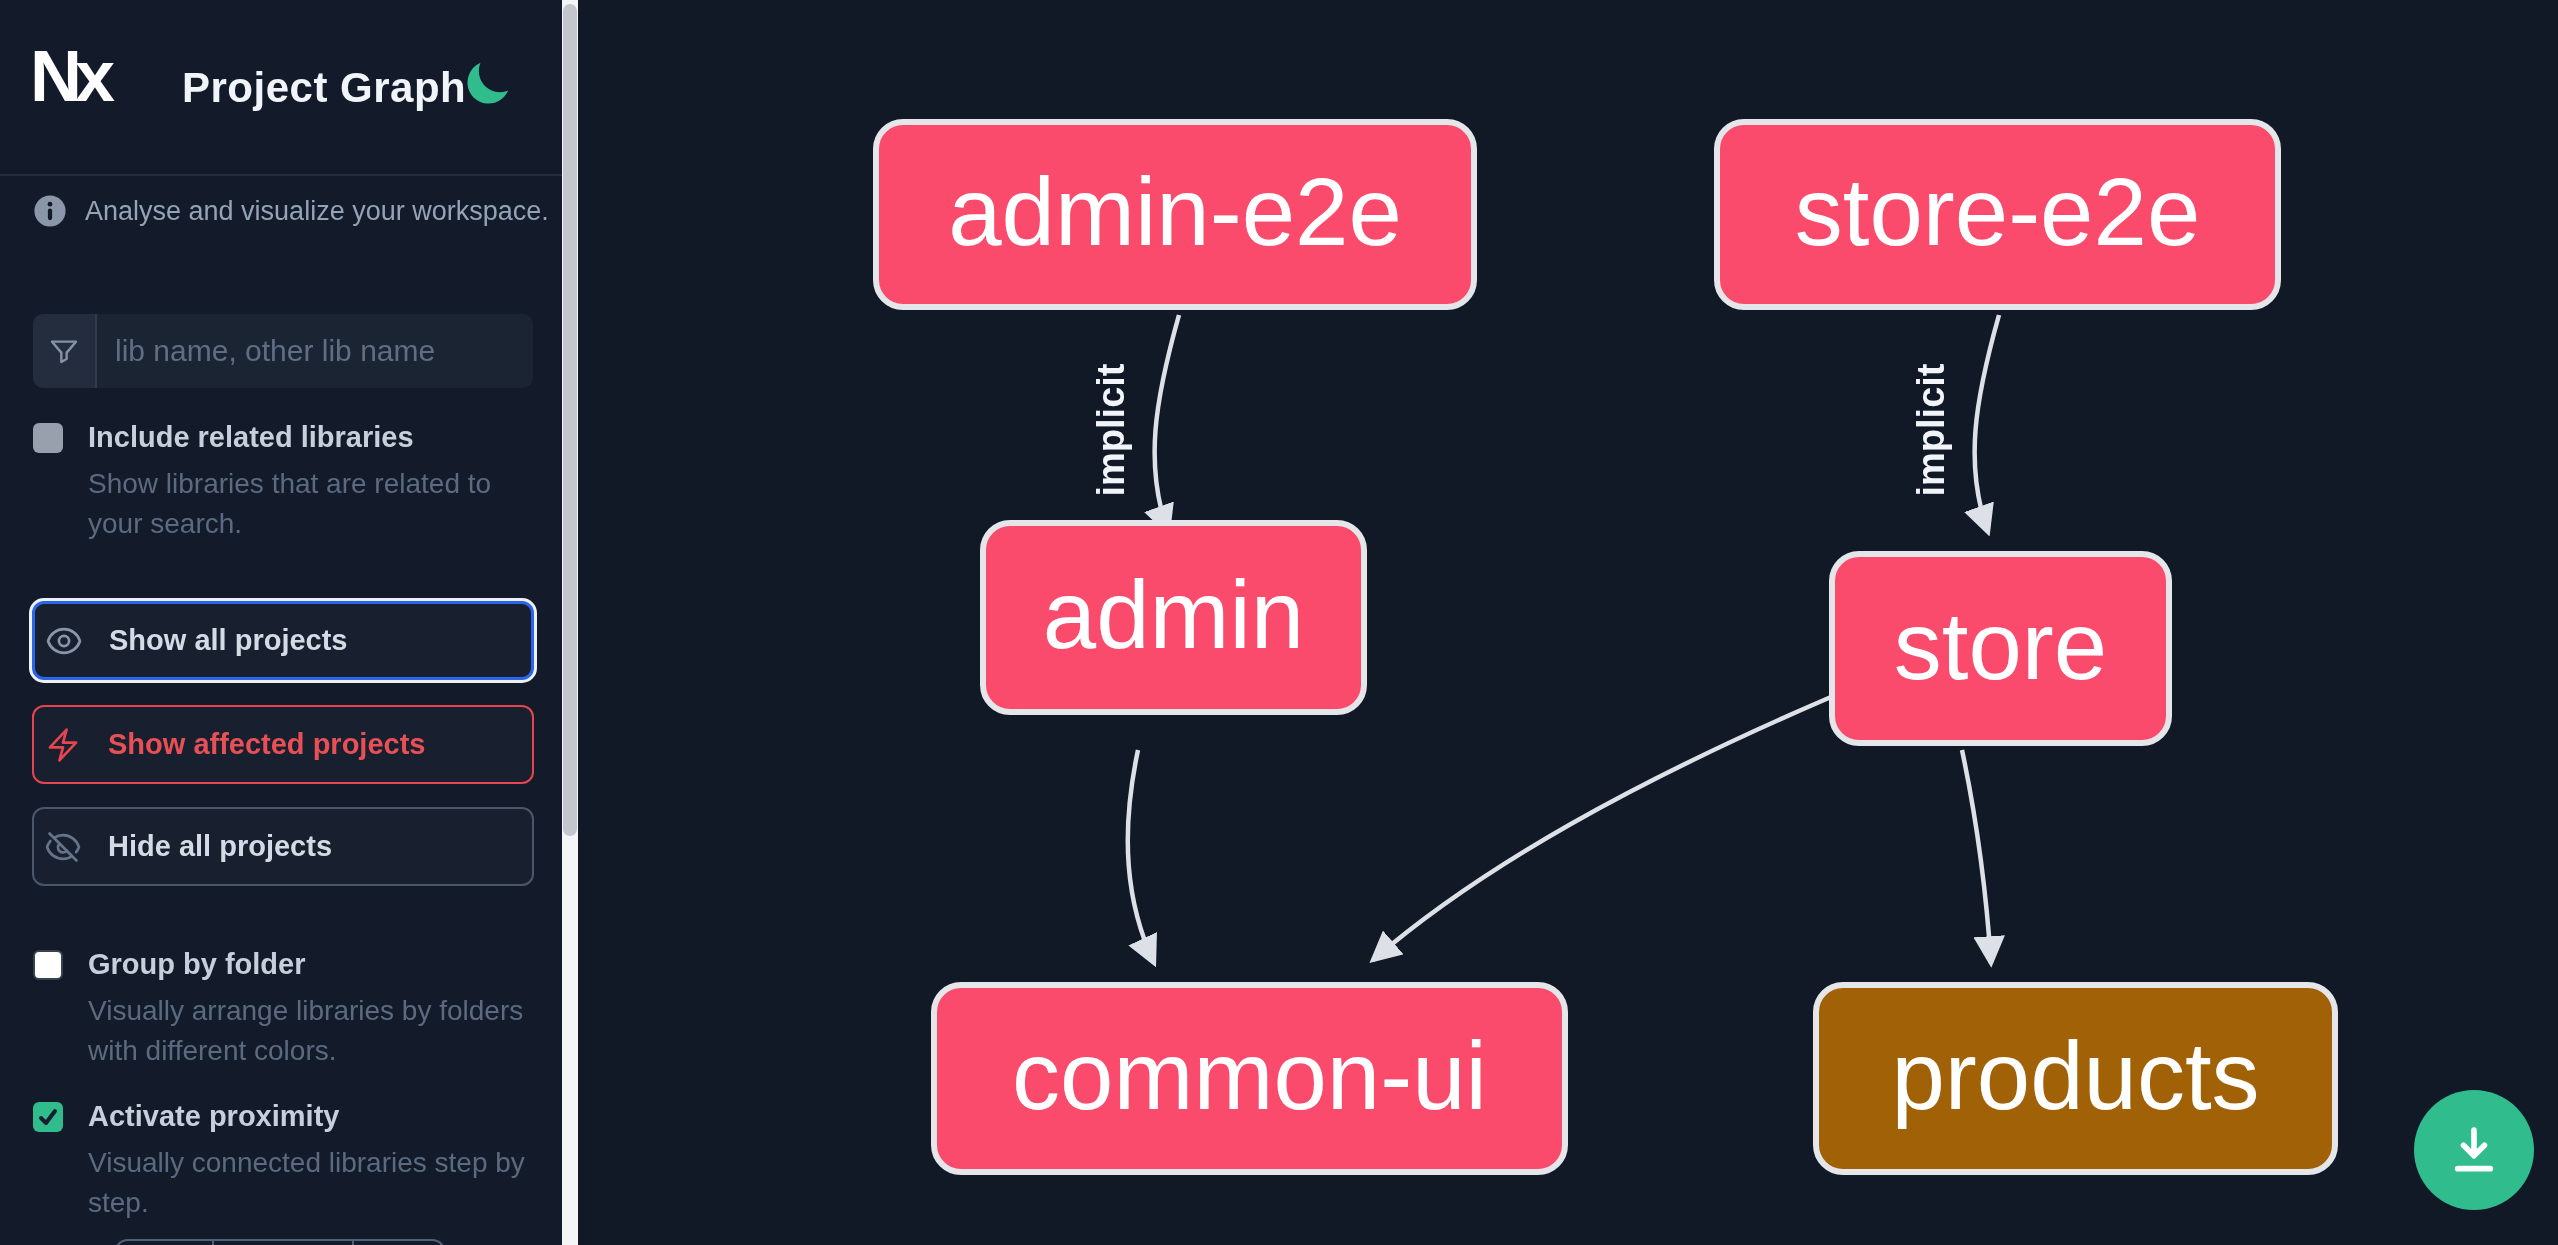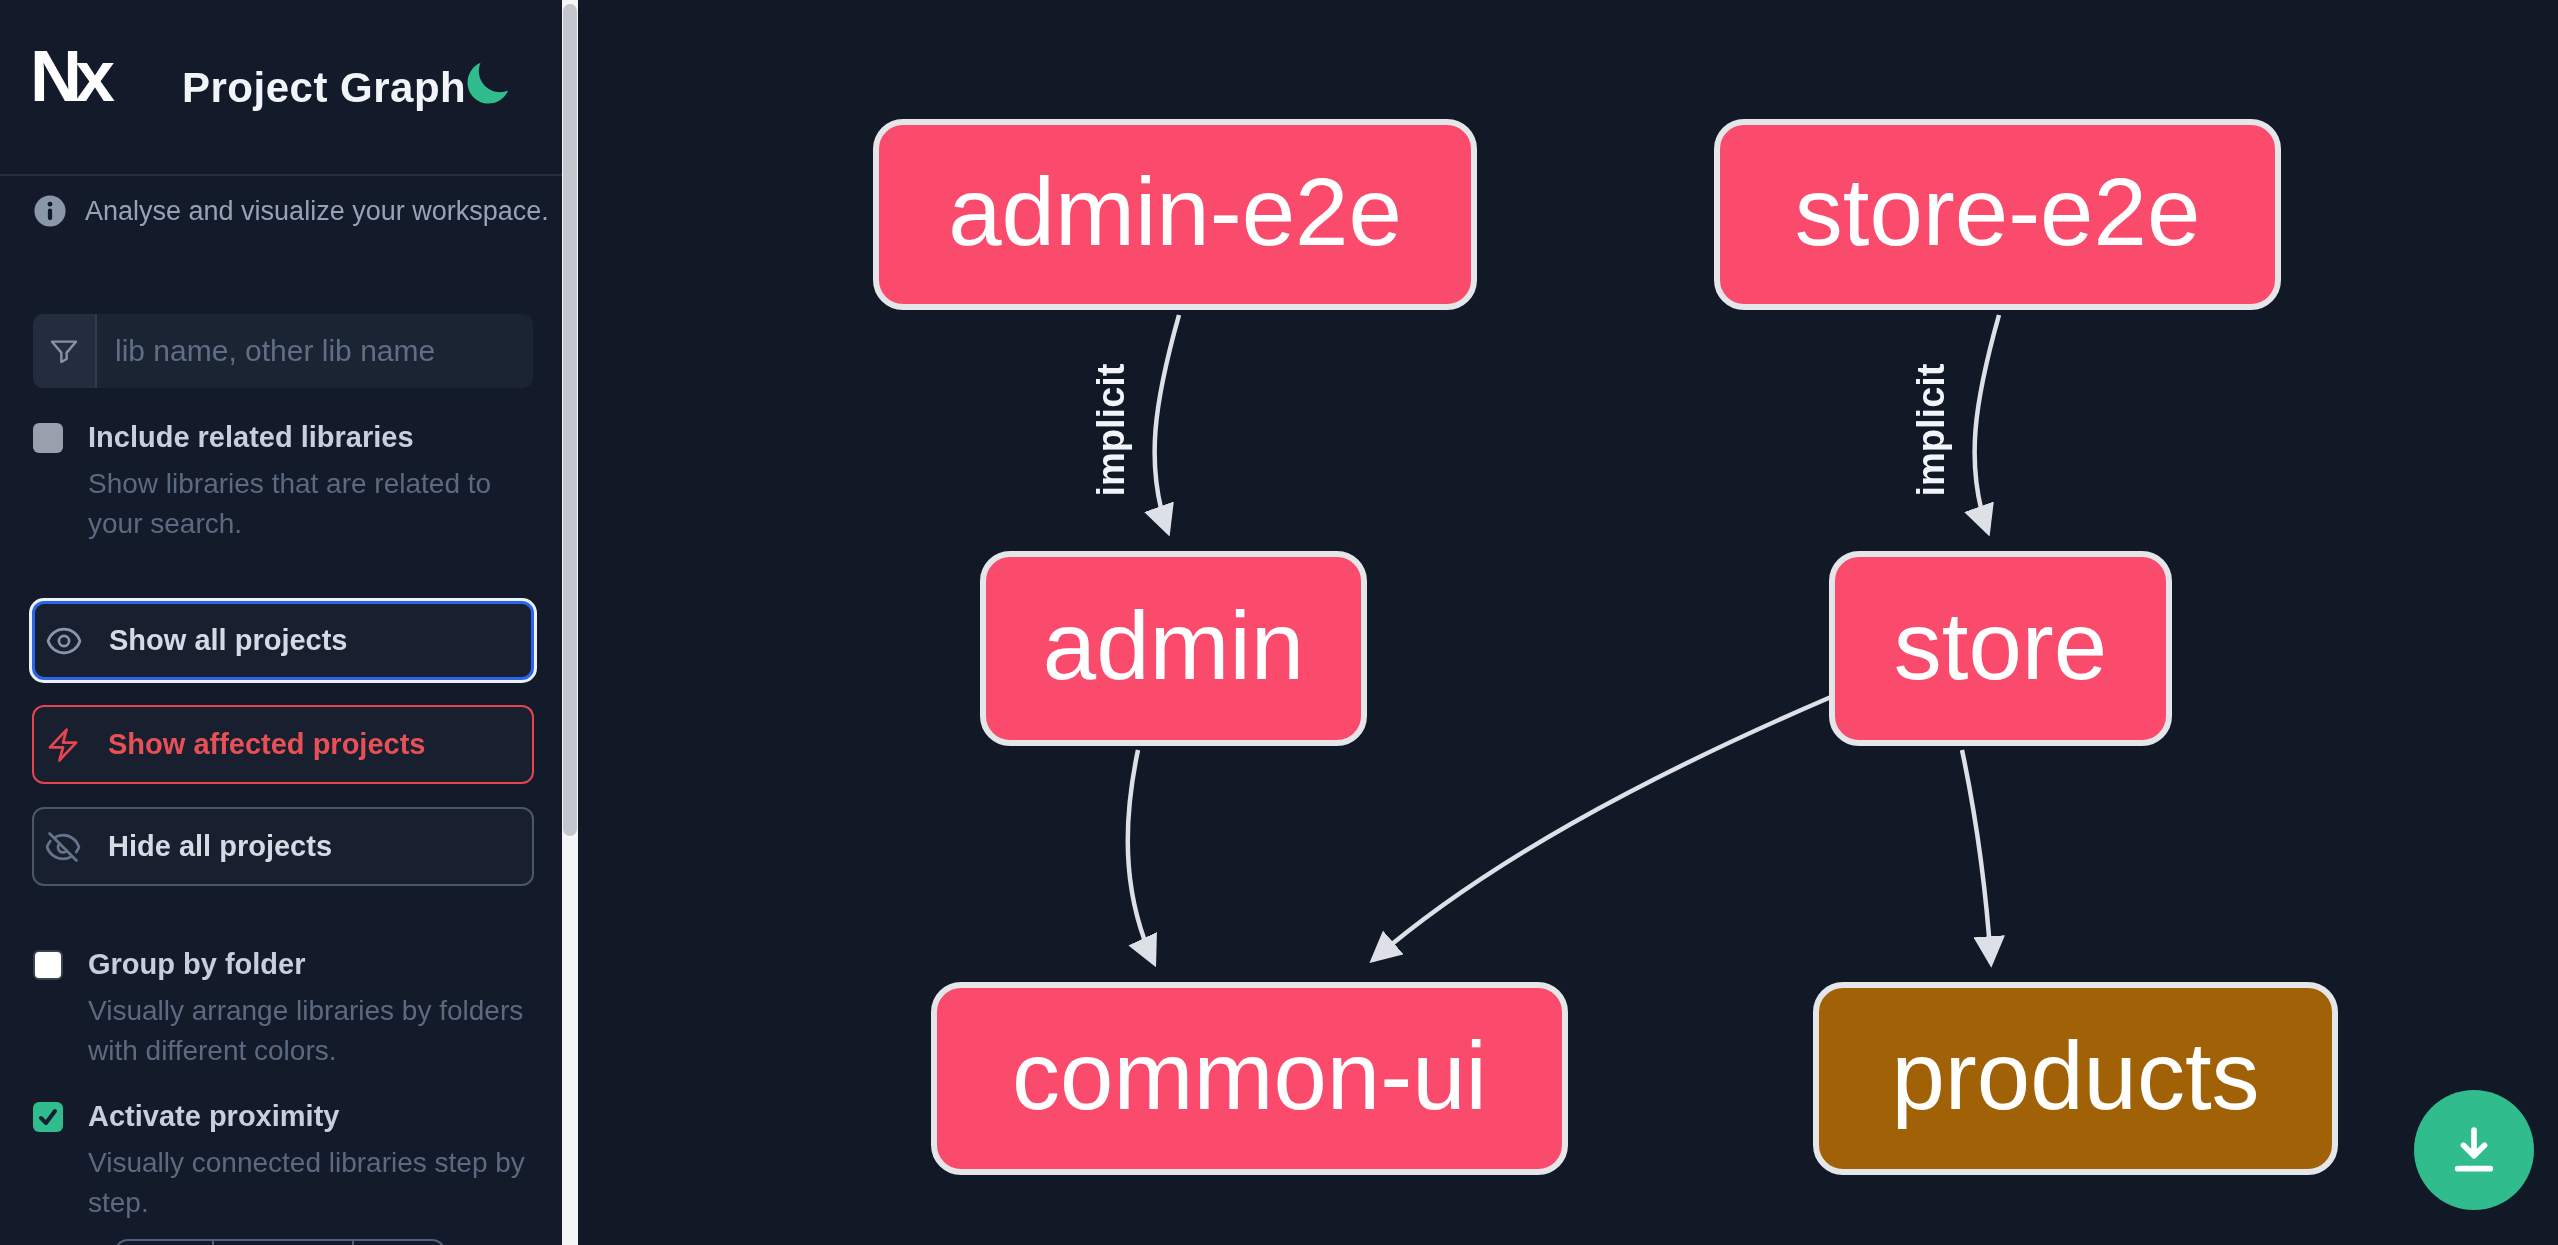--- a/index.html
+++ b/index.html
@@ -163,21 +163,21 @@
     <text class="edge-label" transform="translate(546 430) rotate(-90)" text-anchor="middle">implicit</text>
     <text class="edge-label" transform="translate(1366 430) rotate(-90)" text-anchor="middle">implicit</text>
   </svg>
 
   <div class="node" style="left:295px;top:119px;width:604px;height:191px;">
     <span>admin-e2e</span>
   </div>
   <div class="node" style="left:1136px;top:119px;width:567px;height:191px;">
     <span>store-e2e</span>
   </div>
-  <div class="node" style="left:402px;top:551px;width:387px;height:195px;">
+  <div class="node" style="left:402px;top:520px;width:387px;height:195px;">
     <span>admin</span>
   </div>
   <div class="node" style="left:1251px;top:551px;width:343px;height:195px;">
     <span>store</span>
   </div>
   <div class="node" style="left:353px;top:982px;width:637px;height:193px;">
     <span>common-ui</span>
   </div>
   <div class="node node-gray" style="left:1235px;top:982px;width:525px;height:193px;">
     <span>products</span>

